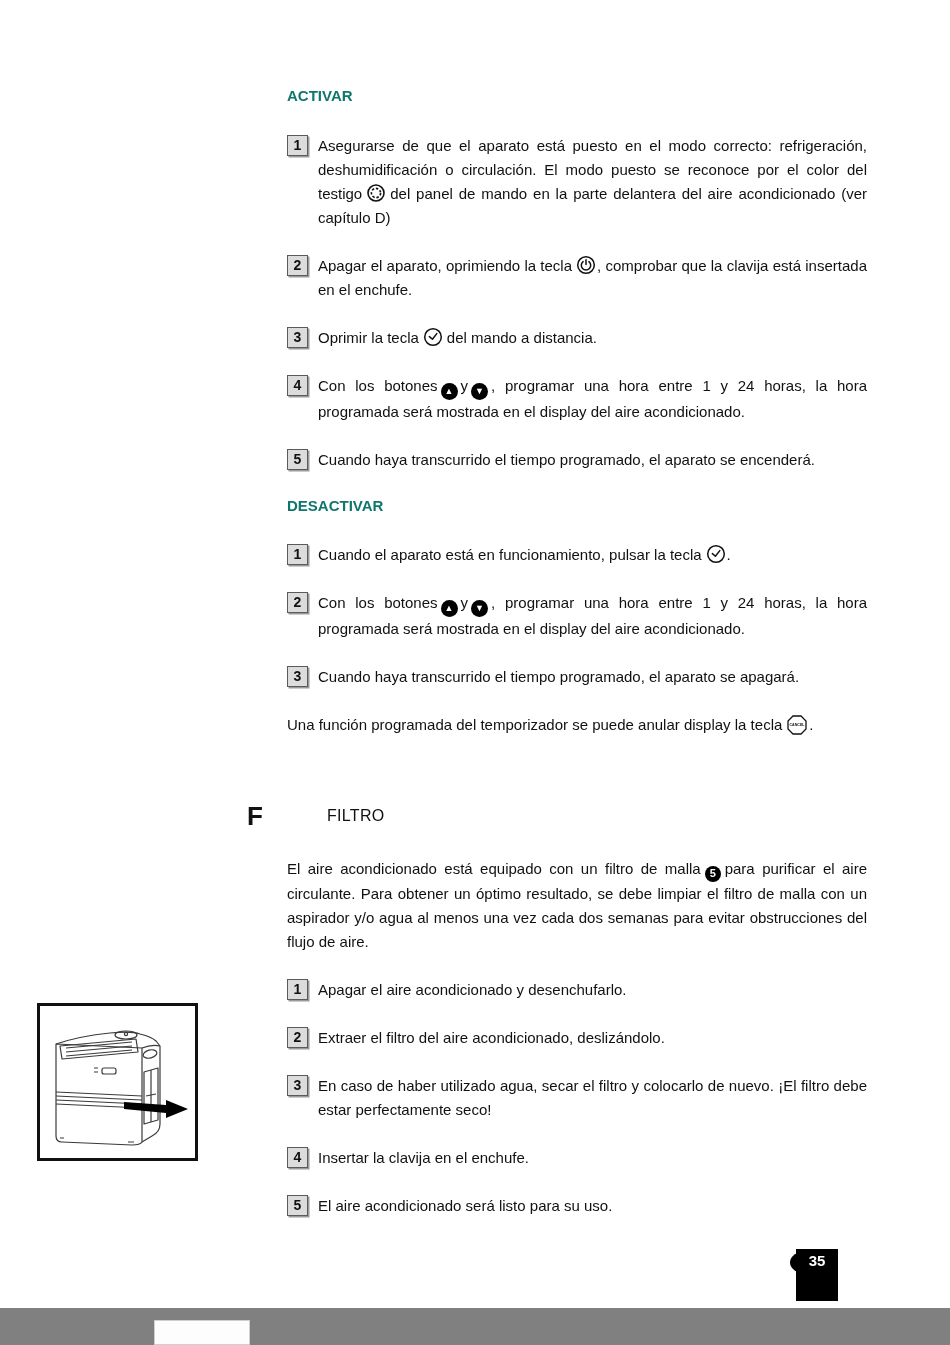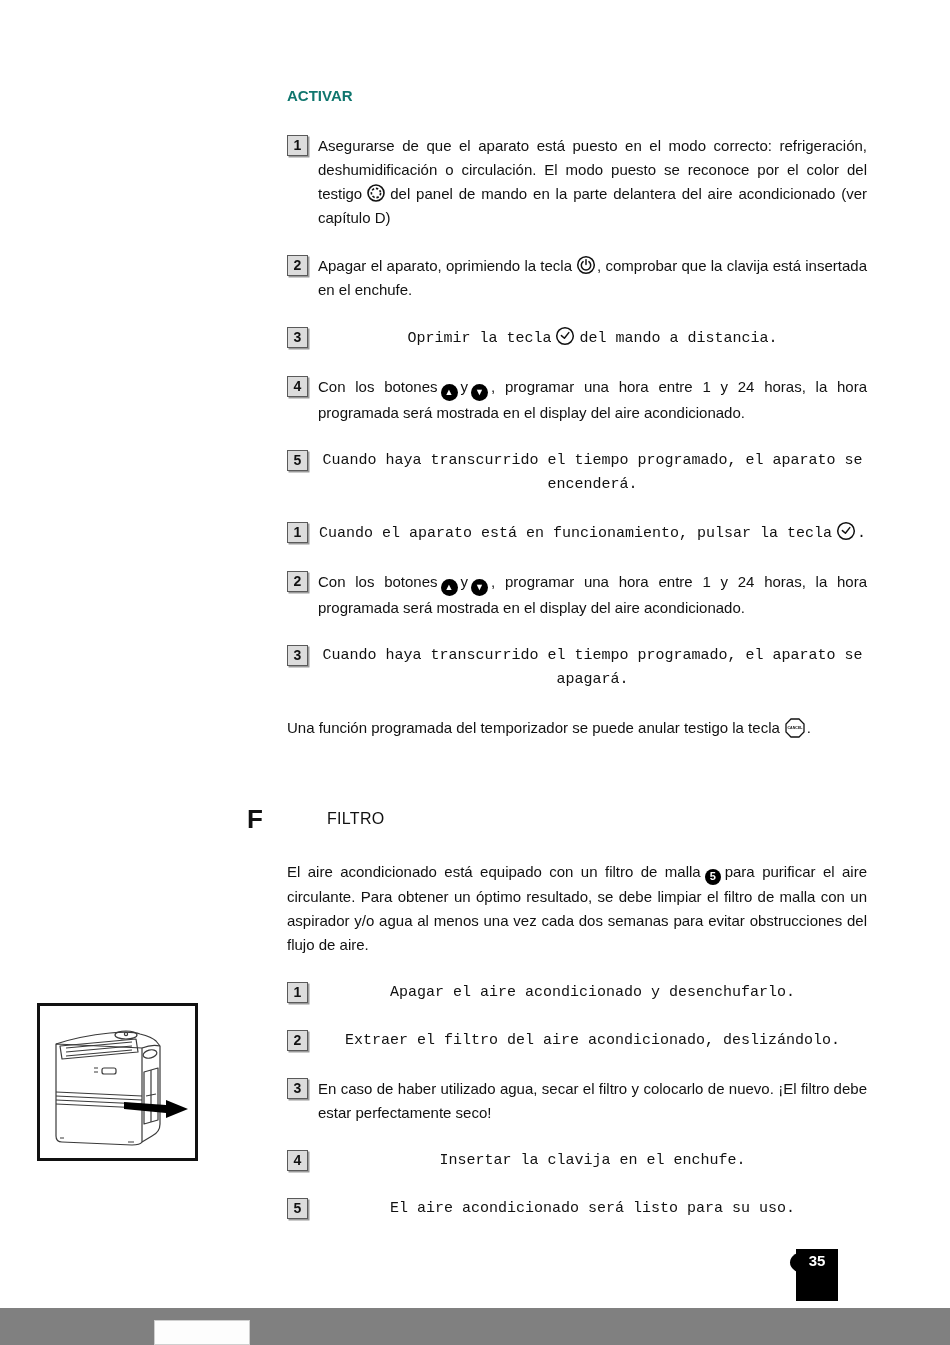--- a/index.html
+++ b/index.html
@@ -14,21 +14,21 @@
   .mb24 { margin-bottom:24px; } .mb3  { margin-bottom:3px; }
   .mb65 { margin-bottom:65px; }
 
   .step { display:flex; align-items:flex-start; margin-bottom:24px; }
   .stepnum { flex:0 0 21px; width:21px; height:21px; margin-top:1px;
              background:#dcdcdc; border:1px solid #5a5a5a;
              box-shadow:1.5px 1.5px 0 #9a9a9a;
              font-size:14px; font-weight:bold; line-height:19px; text-align:center; }
   .steptext { margin-left:10px; width:549px; font-size:15px; line-height:24px;
               text-align:justify; }
-  .steptext.single { text-align:center;font-family:Liberation Mono, monospace; }
+  .steptext.single { text-align:left; }
 
   .para { font-size:15px; line-height:24px; text-align:justify; width:580px; }
   .anular-text { font-size:15px; line-height:24px; }
 
   .inline-icon { vertical-align:-4px; margin-left:4px; margin-right:4px; }
   .tight-right { margin-right:1px; }
 
   .circle-btn { display:inline-flex; width:17px; height:17px; border-radius:50%;
                 background:#000; color:#fff; font-size:9px; line-height:1;
                 align-items:center; justify-content:center;
@@ -98,40 +98,41 @@
     <div class="step">
       <span class="stepnum">4</span>
       <p class="steptext"><span>Con los botones</span><span class="circle-btn">▲</span><span>y</span><span class="circle-btn">▼</span><span>, programar una hora entre 1 y 24 horas, la hora programada será mostrada en el display del aire acondicionado.</span></p>
     </div>
 
     <div class="step">
       <span class="stepnum">5</span>
       <p class="steptext single">Cuando haya transcurrido el tiempo programado, el aparato se encenderá.</p>
     </div>
 
+    <h3 class="sec-head mb27">DESACTIVAR</h3>
 
     <div class="step">
       <span class="stepnum">1</span>
       <p class="steptext single"><span>Cuando el aparato está en funcionamiento, pulsar la tecla</span><svg class="inline-icon tight-right" width="20" height="20" viewBox="0 0 20 20">
             <circle cx="10" cy="10" r="8.3" fill="none" stroke="#111" stroke-width="1.5"></circle>
             <path d="M6.4 9.6 L9.4 12.2 L13.8 6.6" fill="none" stroke="#111" stroke-width="1.5" stroke-linecap="round" stroke-linejoin="round"></path>
           </svg><span>.</span></p>
     </div>
 
     <div class="step">
       <span class="stepnum">2</span>
       <p class="steptext"><span>Con los botones</span><span class="circle-btn">▲</span><span>y</span><span class="circle-btn">▼</span><span>, programar una hora entre 1 y 24 horas, la hora programada será mostrada en el display del aire acondicionado.</span></p>
     </div>
 
     <div class="step">
       <span class="stepnum">3</span>
       <p class="steptext single">Cuando haya transcurrido el tiempo programado, el aparato se apagará.</p>
     </div>
 
-    <p class="anular-text mb65"><span>Una función programada del temporizador se puede anular testigo la tecla</span><svg class="inline-icon tight-right" width="22" height="22" viewBox="0 0 22 22" style="vertical-align:-6px;">
+    <p class="anular-text mb65"><span>Una función programada del temporizador se puede anular display la tecla</span><svg class="inline-icon tight-right" width="22" height="22" viewBox="0 0 22 22" style="vertical-align:-6px;">
           <polygon points="7,2 15,2 20,7 20,15 15,20 7,20 2,15 2,7" fill="none" stroke="#111" stroke-width="1.3"></polygon>
           <text x="11" y="12.4" font-size="3.6" font-weight="bold" text-anchor="middle" fill="#111">CANCEL</text>
         </svg><span>.</span></p>
 
     <div class="filtro-head">
       <span class="filtro-letter">F</span>
       <span class="filtro-title">FILTRO</span>
     </div>
 
     <p class="para mb24"><span>El aire acondicionado está equipado con un filtro de malla</span><span class="badge-num">5</span><span>para purificar el aire circulante. Para obtener un óptimo resultado, se debe limpiar el filtro de malla con un aspirador y/o agua al menos una vez cada dos semanas para evitar obstrucciones del flujo de aire.</span></p>

